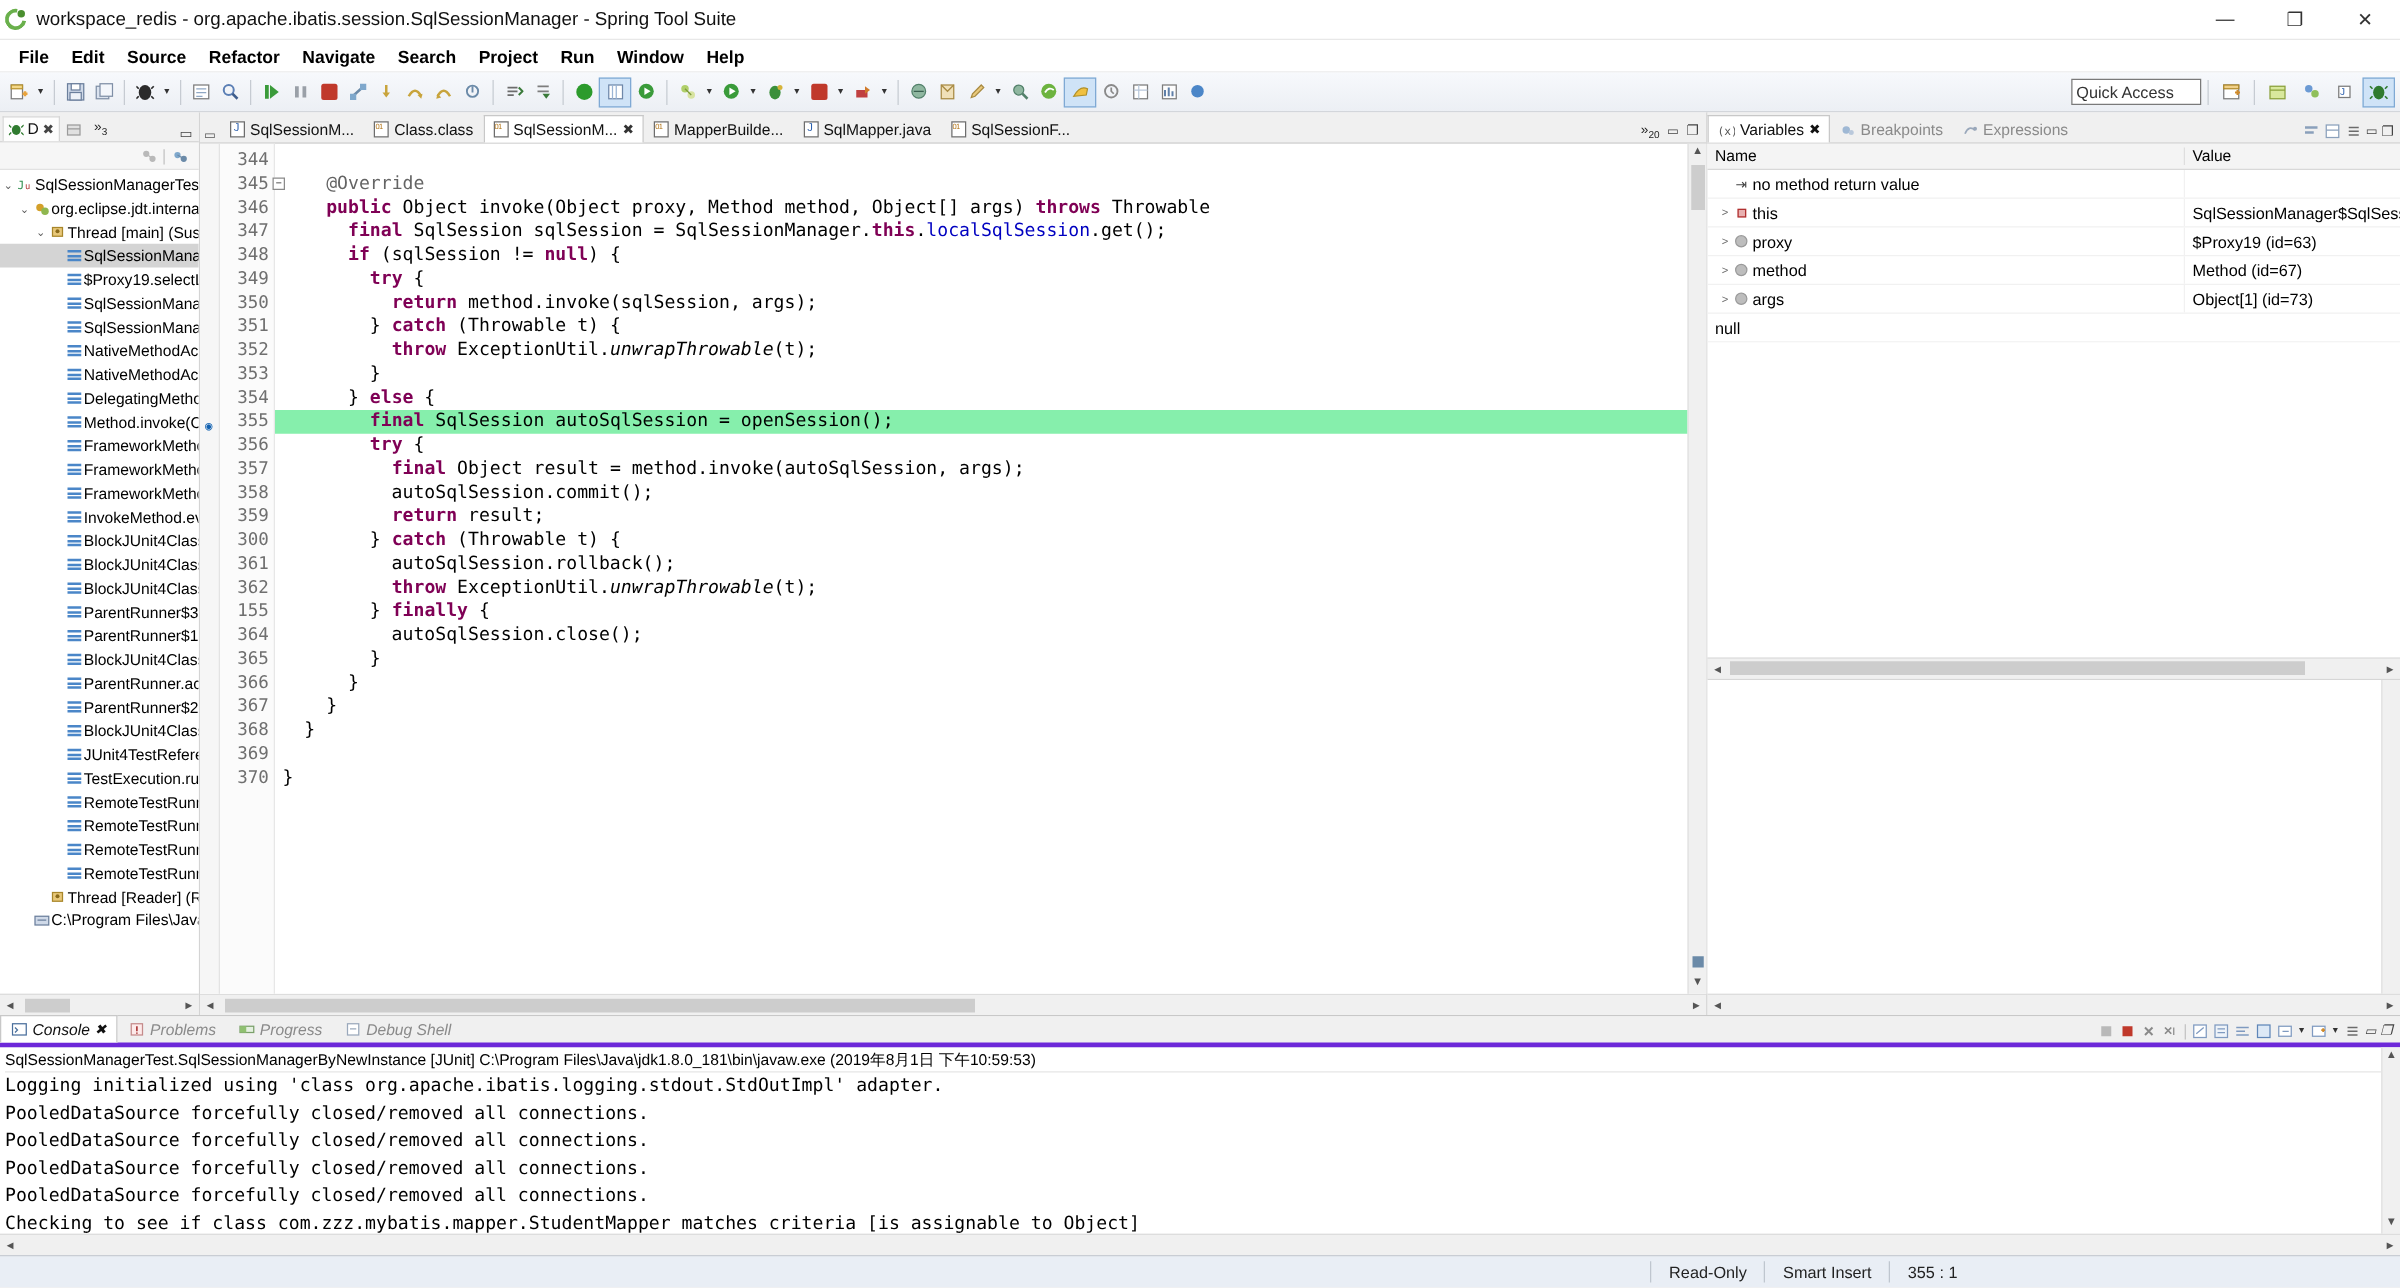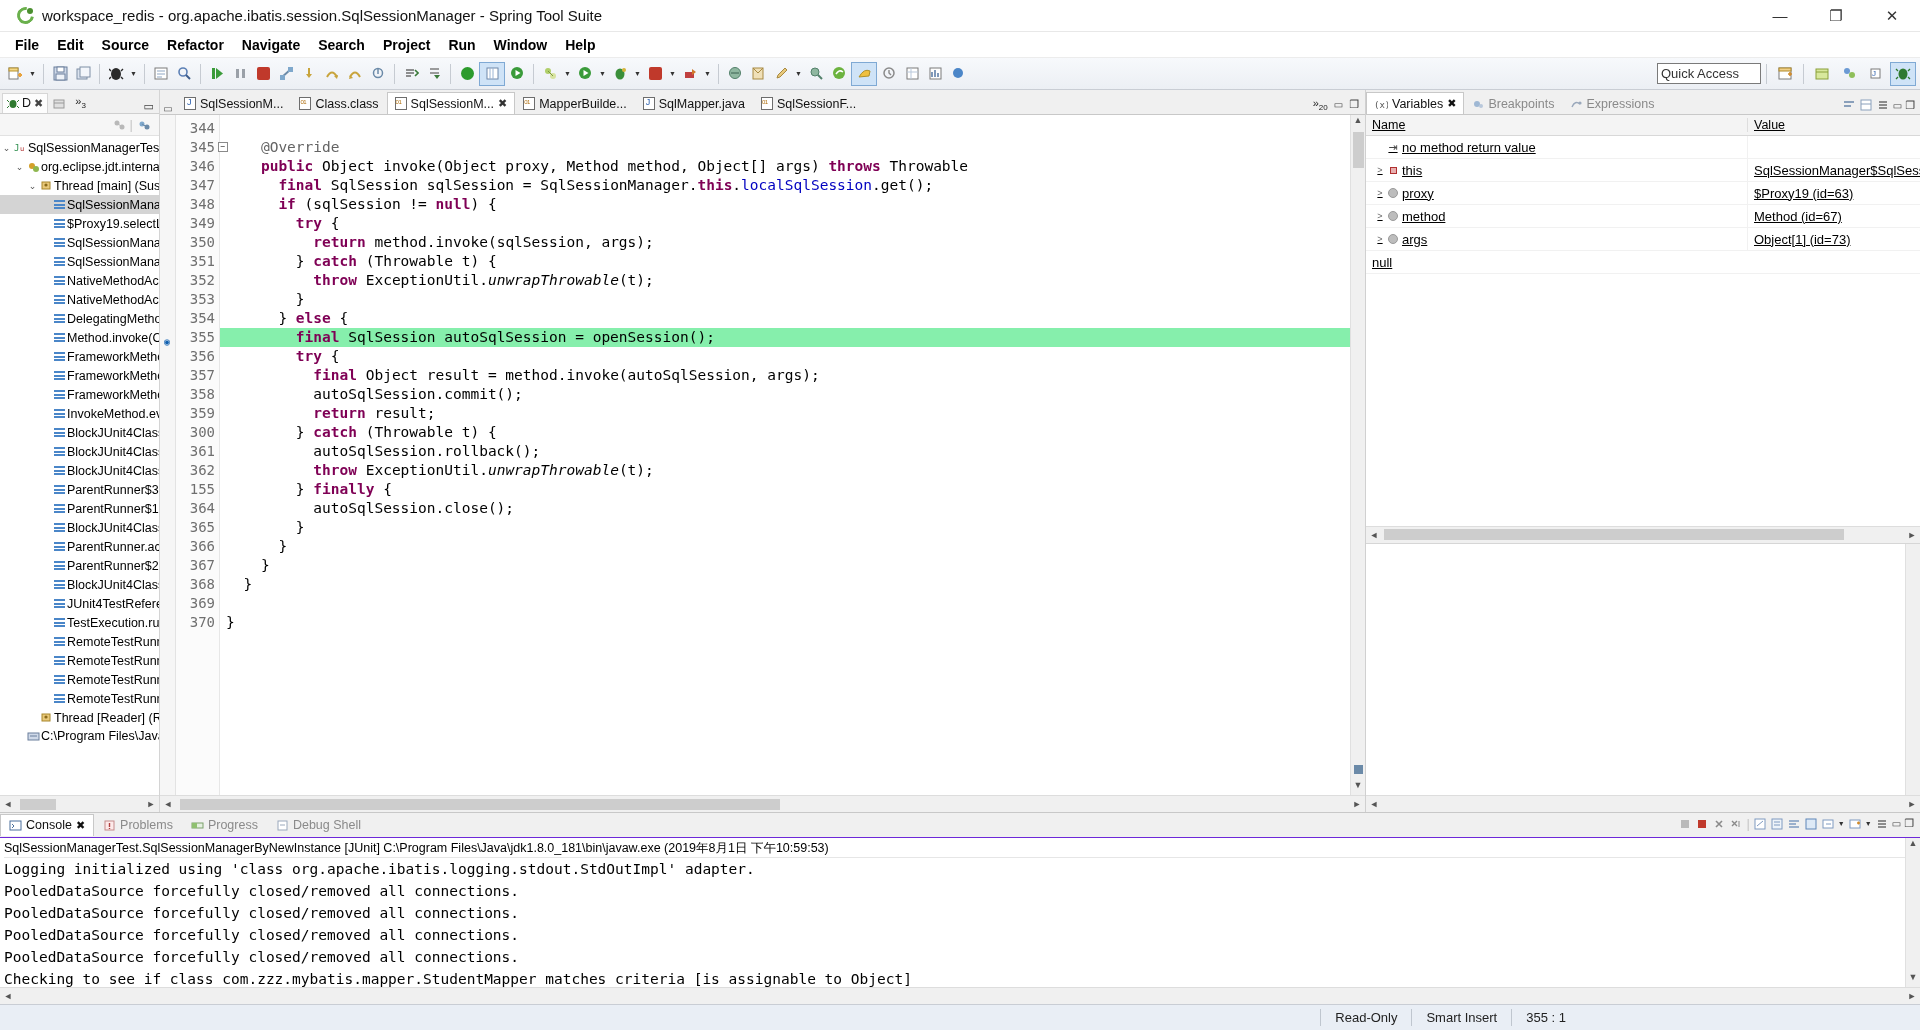--- a/index.html
+++ b/index.html
@@ -12,21 +12,21 @@
     background: #f0f0f0;
     color: #000;
     -webkit-font-smoothing: antialiased;
   }
   .app { width: 1920px; height: 1030px; display: flex; flex-direction: column; background: #f3f3f3; }
 
   
   .titlebar {
     height: 32px; display: flex; align-items: center;
     background: #ffffff; border-bottom: 1px solid #e8e8e8;
-    padding-left: 16px; flex: 0 0 32px;
+    padding-left: 3px; flex: 0 0 32px;
   }
   .title-icon { width: 20px; height: 20px; margin-right: 6px; position: relative; flex: 0 0 20px; }
   .title-icon .ring {
     position: absolute; left: 1px; top: 1px; width: 17px; height: 17px;
     border: 3px solid #6ab04c; border-radius: 50%;
     border-right-color: transparent; transform: rotate(-35deg);
   }
   .title-icon .dot {
     position: absolute; left: 11px; top: 2px; width: 6px; height: 6px;
     background: #4a8f2f; border-radius: 50%;
@@ -142,21 +142,21 @@
   .ed-hscroll .arw { width: 16px; text-align: center; font-size: 9px; color: #555; }
   .ed-hscroll .thumb { height: 11px; background: #cdcdcd; flex: 0 0 600px; margin-left: 4px; }
 
   
   .right-col { width: 555px; flex: 0 0 555px; display: flex; flex-direction: column; border-left: 1px solid #d0d0d0; background: #f6f6f6; min-height: 0; }
   .var-tabs { height: 25px; display: flex; align-items: flex-end; background: #f0f0f0; border-bottom: 1px solid #c8c8c8; }
   .vtab2 { display: flex; align-items: center; gap: 4px; height: 22px; padding: 0 7px; font-size: 12.5px; border: 1px solid transparent; border-bottom: none; color: #111; }
   .vtab2.active { background: #fff; border-color: #c8c8c8; }
   .vtab2.inactive { color: #8a8a8a; }
   .var-toolrow { margin-left: auto; display: flex; align-items: center; gap: 3px; padding: 0 5px 2px 0; }
-  .var-table { flex: 0 0 auto; background: #fff; text-decoration: underline; }
+  .var-table { flex: 0 0 auto; background: #fff; }
   .var-head { height: 21px; display: flex; background: #f4f4f4; border-bottom: 1px solid #d8d8d8; font-size: 12.5px; align-items: center; }
   .var-head .c1 { width: 382px; flex: 0 0 382px; padding-left: 6px; border-right: 1px solid #dedede; }
   .var-head .c2 { flex: 1 1 auto; padding-left: 6px; }
   .var-row { height: 23px; display: flex; align-items: center; font-size: 13px; border-bottom: 1px solid #f1f1f1; }
   .var-row .c1 { width: 382px; flex: 0 0 382px; display: flex; align-items: center; border-right: 1px solid #f1f1f1; height: 100%; }
   .var-row .c2 { flex: 1 1 auto; padding-left: 6px; white-space: nowrap; overflow: hidden; }
   .var-row .exp { width: 18px; flex: 0 0 18px; text-align: center; font-size: 9px; color: #666; padding-left: 10px; }
   .vico { width: 18px; flex: 0 0 18px; display: flex; align-items: center; justify-content: center; }
   .vico .sq { width: 7px; height: 7px; border: 1px solid #b03030; background: #e8b0b0; border-radius: 0; }
   .vico .gl { width: 10px; height: 10px; border-radius: 50%; background: #bdbdbd; border: 1px solid #9a9a9a; }
@@ -164,21 +164,21 @@
   .var-blank { flex: 1 1 auto; background: #fff; }
   .var-hsc { height: 17px; background: #f0f0f0; border-top: 1px solid #ddd; display: flex; align-items: center; }
   .var-hsc .arw { width: 16px; text-align: center; font-size: 9px; color: #555; }
   .var-hsc .thumb { height: 11px; background: #cdcdcd; flex: 0 0 460px; margin-left: 2px; }
   .var-detail { flex: 1 1 auto; background: #fff; border-top: 1px solid #d6d6d6; display: flex; min-height: 0; }
   .vd-scroll { width: 15px; flex: 0 0 15px; background: #f0f0f0; border-left: 1px solid #e0e0e0; }
   .var-bot { height: 17px; background: #f0f0f0; border-top: 1px solid #ddd; display: flex; align-items: center; }
 
   
   .console-area { height: 192px; flex: 0 0 192px; display: flex; flex-direction: column; background: #f6f6f6; border-top: 1px solid #c8c8c8; }
-  .console-tabs { height: 25px; display: flex; align-items: center; background: #f0f0f0; border-bottom: 1px solid #6d28d9; }
+  .console-tabs { height: 25px; display: flex; align-items: flex-end; background: #f0f0f0; border-bottom: 4px solid #6d28d9; font-style: italic; }
   .ctab { display: flex; align-items: center; gap: 4px; height: 22px; padding: 0 8px; font-size: 12.5px; border: 1px solid transparent; border-bottom: none; color: #111; }
   .ctab.active { background: #fff; border-color: #c8c8c8; }
   .ctab.inactive { color: #8a8a8a; }
   .con-tools { margin-left: auto; display: flex; align-items: center; gap: 3px; padding: 0 6px 2px 0; }
   .con-body { flex: 1 1 auto; background: #fff; display: flex; min-height: 0; }
   .con-text { flex: 1 1 auto; padding-left: 4px; font-family: "DejaVu Sans Mono", monospace; font-size: 14.5px; overflow: hidden; }
   .con-head { font-family: "Liberation Sans", sans-serif; font-size: 12.5px; color: #000; height: 20px; line-height: 20px; border-bottom: 1px solid #e6e6e6; }
   .cl { height: 22px; line-height: 22px; white-space: pre; }
   .con-scroll { width: 15px; flex: 0 0 15px; background: #f0f0f0; border-left: 1px solid #e0e0e0; display: flex; flex-direction: column; align-items: center; }
   .con-hsc { height: 17px; background: #f0f0f0; border-top: 1px solid #ddd; display: flex; align-items: center; }

